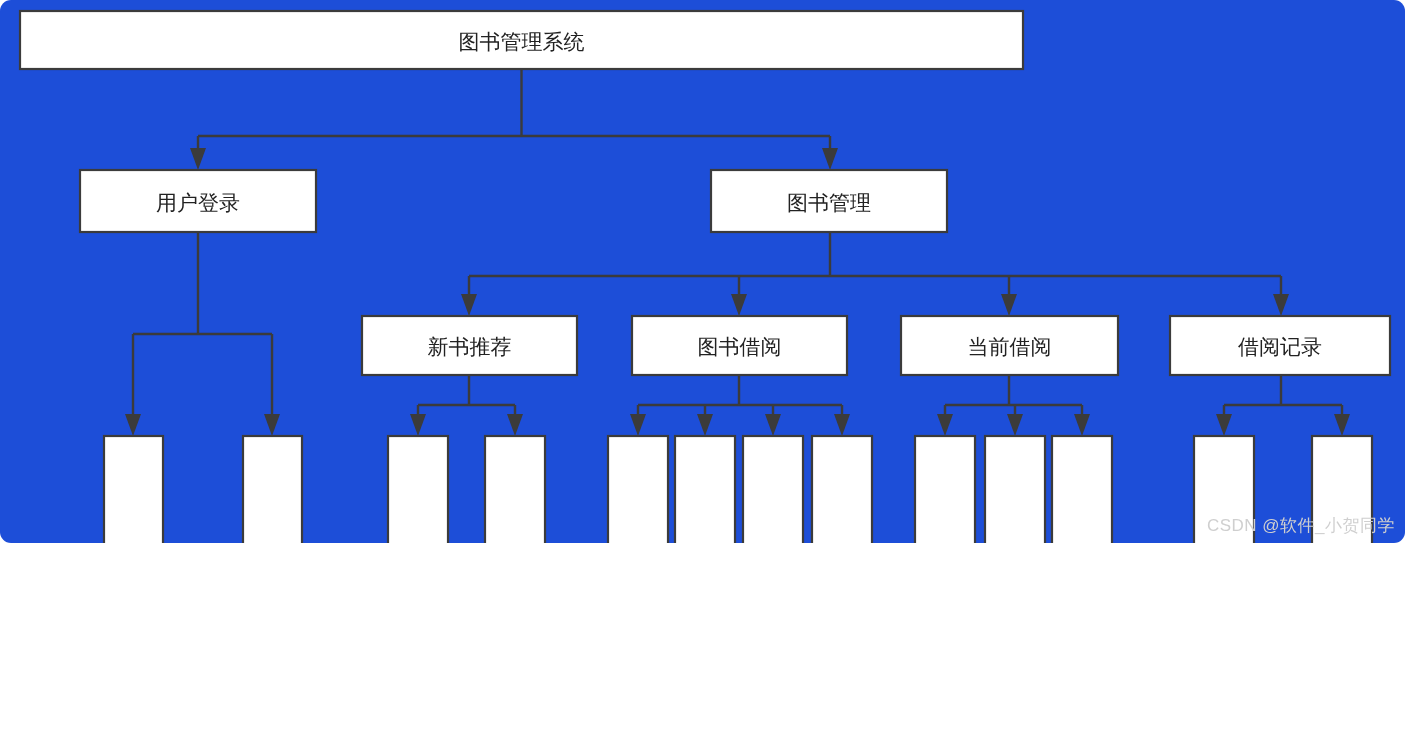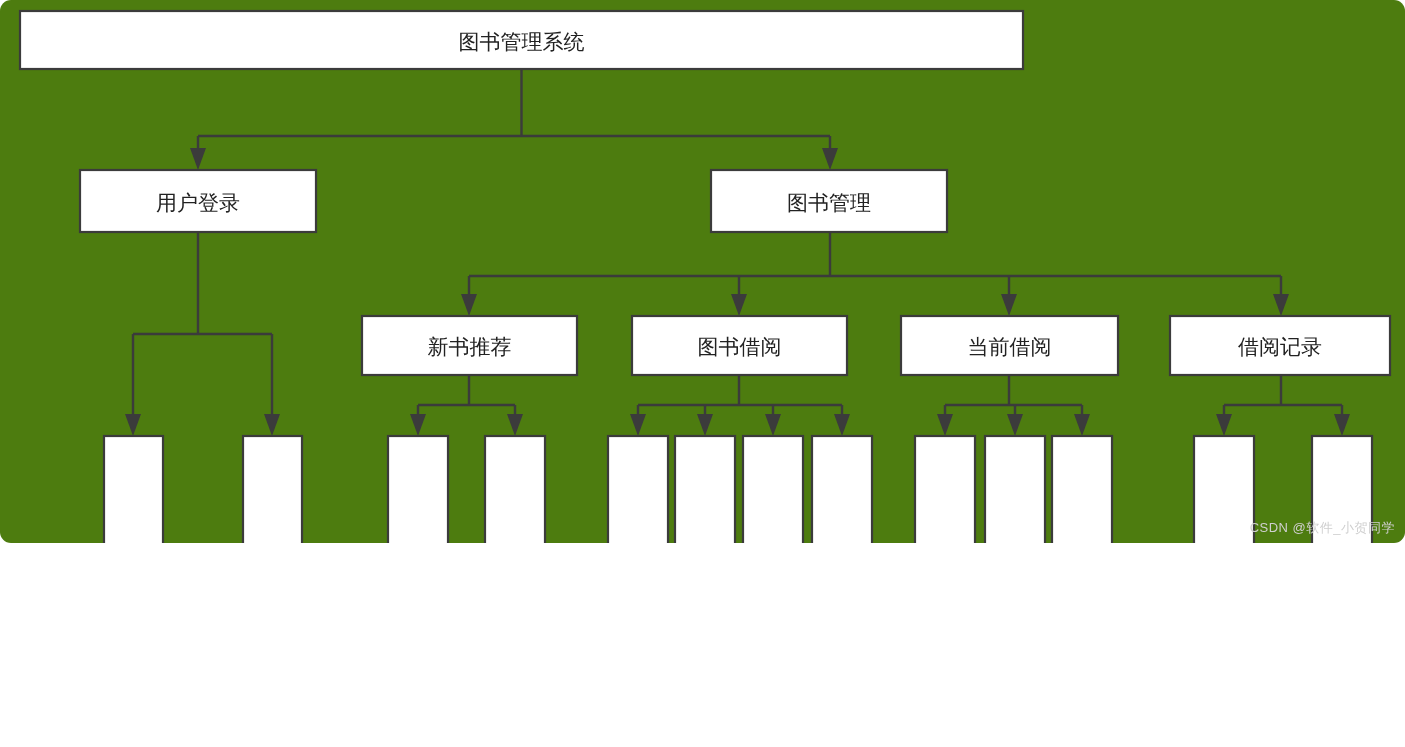--- a/index.html
+++ b/index.html
@@ -8,21 +8,21 @@
     padding: 0;
     background: #ffffff;
   }
   body {
     font-family: "Liberation Sans", "DejaVu Sans", sans-serif;
   }
   #diagram-root {
     position: relative;
     width: 1405px;
     height: 543px;
-    background: #4d7c0f;
+    background: #1d4ed8;
     overflow: hidden;
     border-radius: 11px;
   }
   svg.flow-canvas {
     position: absolute;
     left: 0;
     top: 0;
     width: 1405px;
     height: 747px;
     display: block;
@@ -55,21 +55,21 @@
     font-family: "Liberation Sans", "DejaVu Sans", sans-serif;
     font-size: 21px;
     text-anchor: middle;
     dominant-baseline: central;
   }
   .watermark {
     position: absolute;
     right: 10px;
     bottom: 6px;
     color: #cfcfcf;
-    font-size: 13px;
+    font-size: 17px;
     font-family: "Liberation Sans", "DejaVu Sans", sans-serif;
     letter-spacing: 0.5px;
     user-select: none;
     pointer-events: none;
     white-space: nowrap;
   }
 </style>
 </head>
 <body>
 

